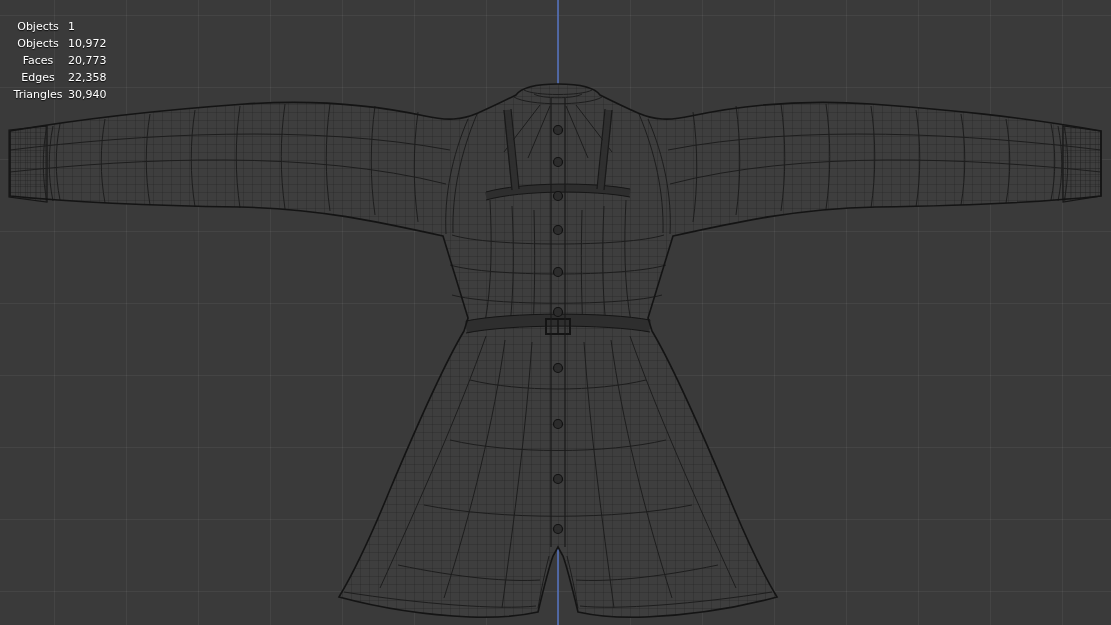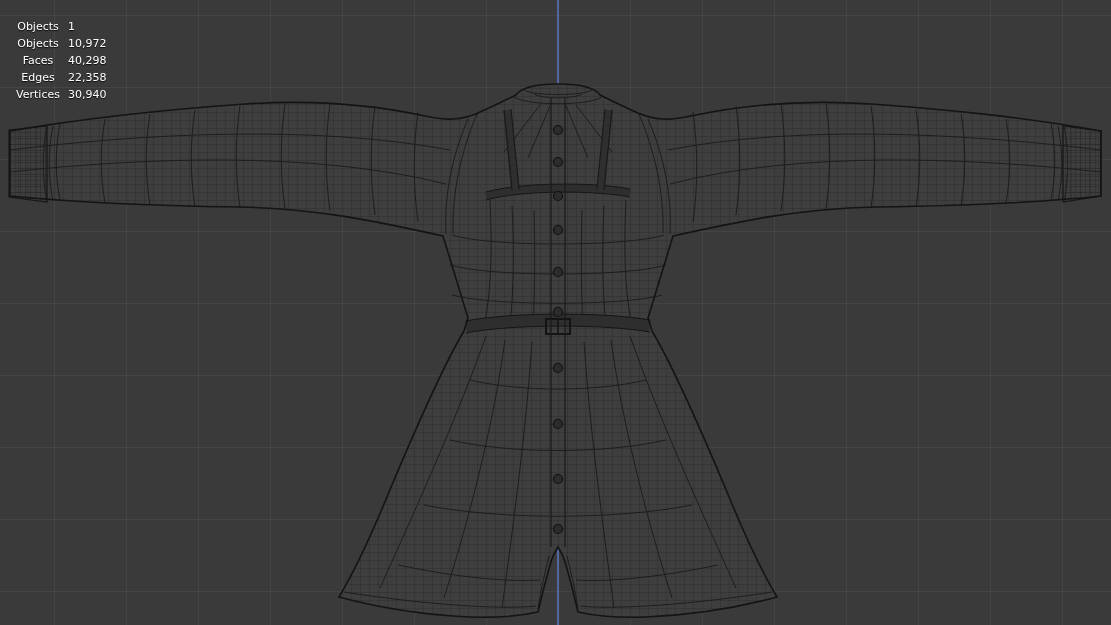--- a/index.html
+++ b/index.html
@@ -280,25 +280,25 @@
     <div class="stat-row">
       <span class="stat-label">Objects</span>
       <span class="stat-value">1</span>
     </div>
     <div class="stat-row">
       <span class="stat-label">Objects</span>
       <span class="stat-value">10,972</span>
     </div>
     <div class="stat-row">
       <span class="stat-label">Faces</span>
-      <span class="stat-value">40,298</span>
+      <span class="stat-value">20,773</span>
     </div>
     <div class="stat-row">
       <span class="stat-label">Edges</span>
       <span class="stat-value">22,358</span>
     </div>
     <div class="stat-row">
-      <span class="stat-label">Vertices</span>
+      <span class="stat-label">Triangles</span>
       <span class="stat-value">30,940</span>
     </div>
   </div>
 
 </div>
 
 </body></html>

